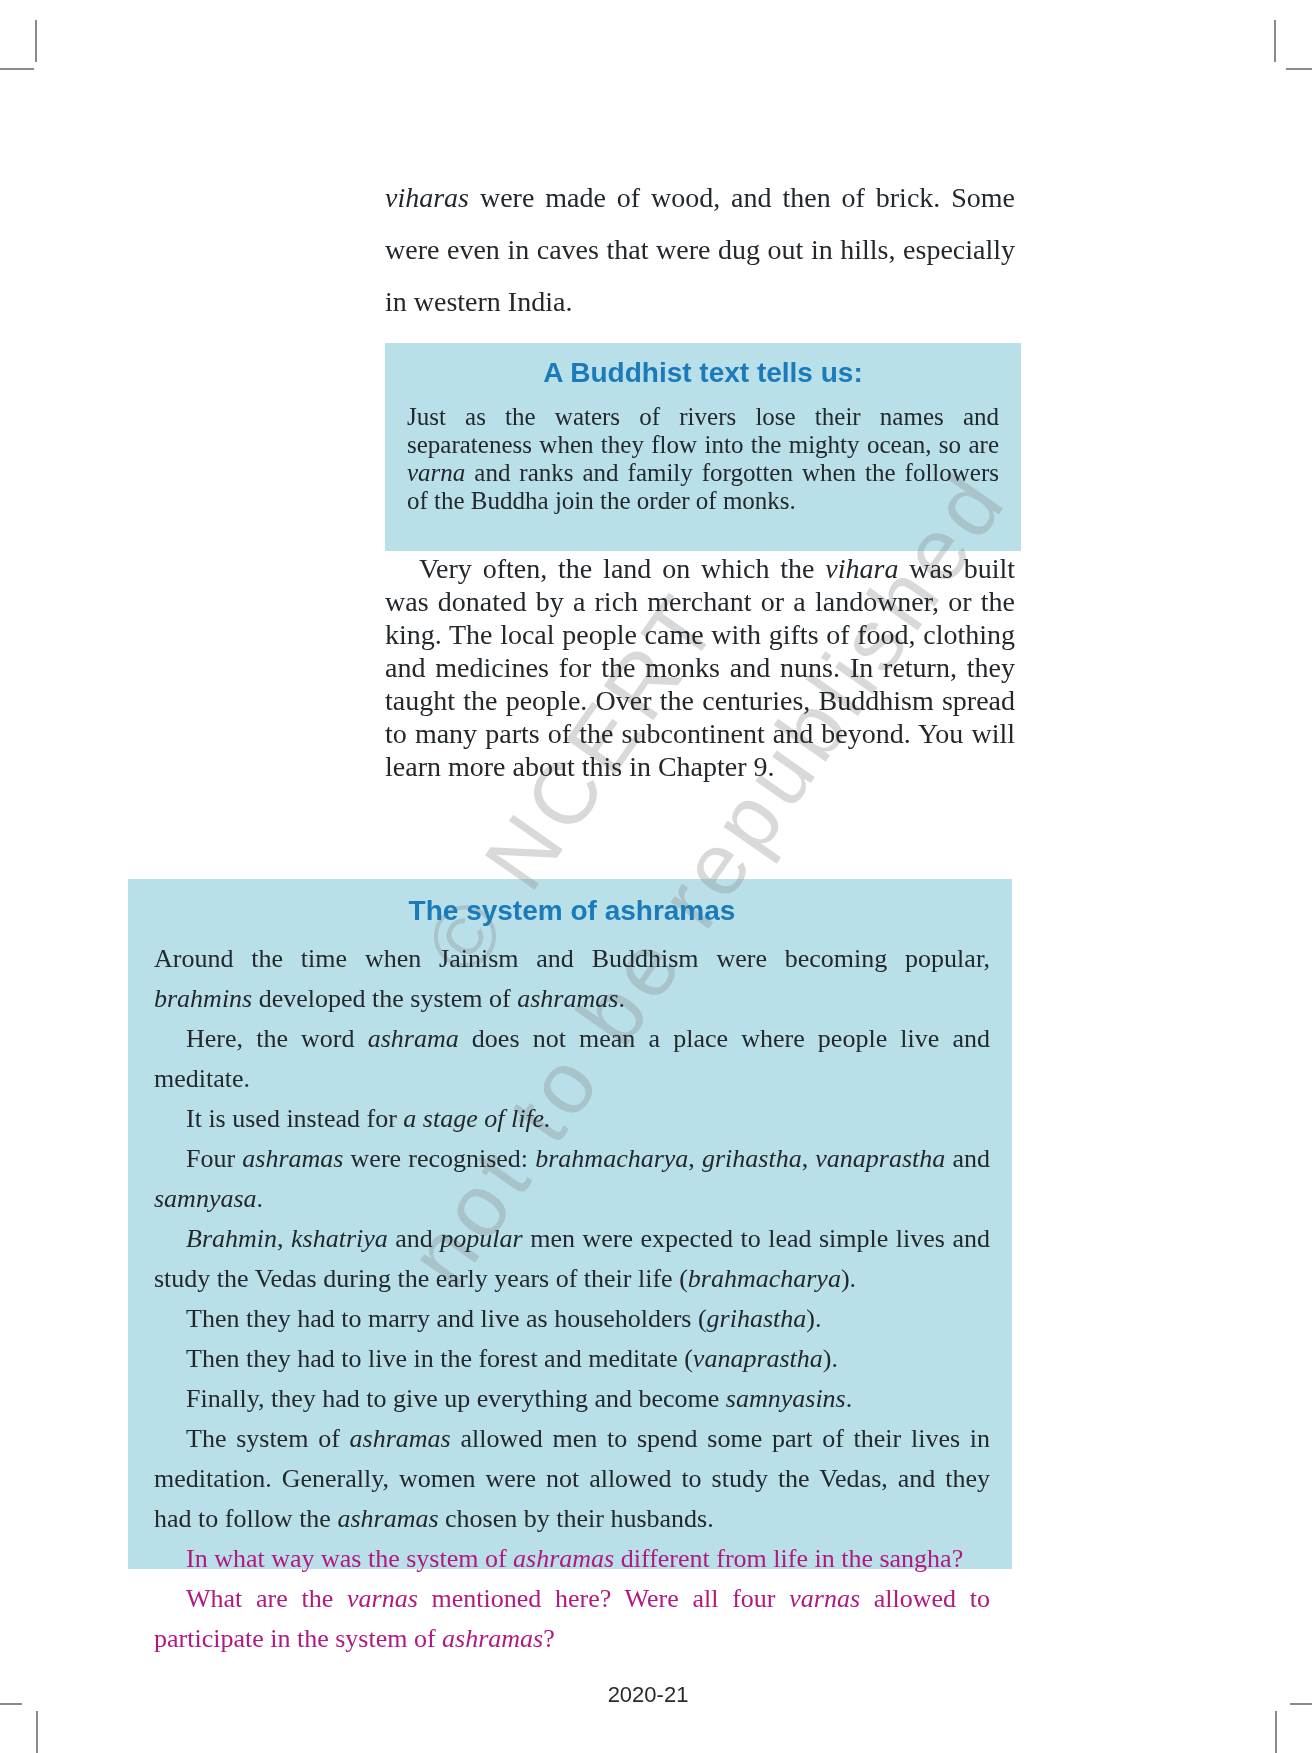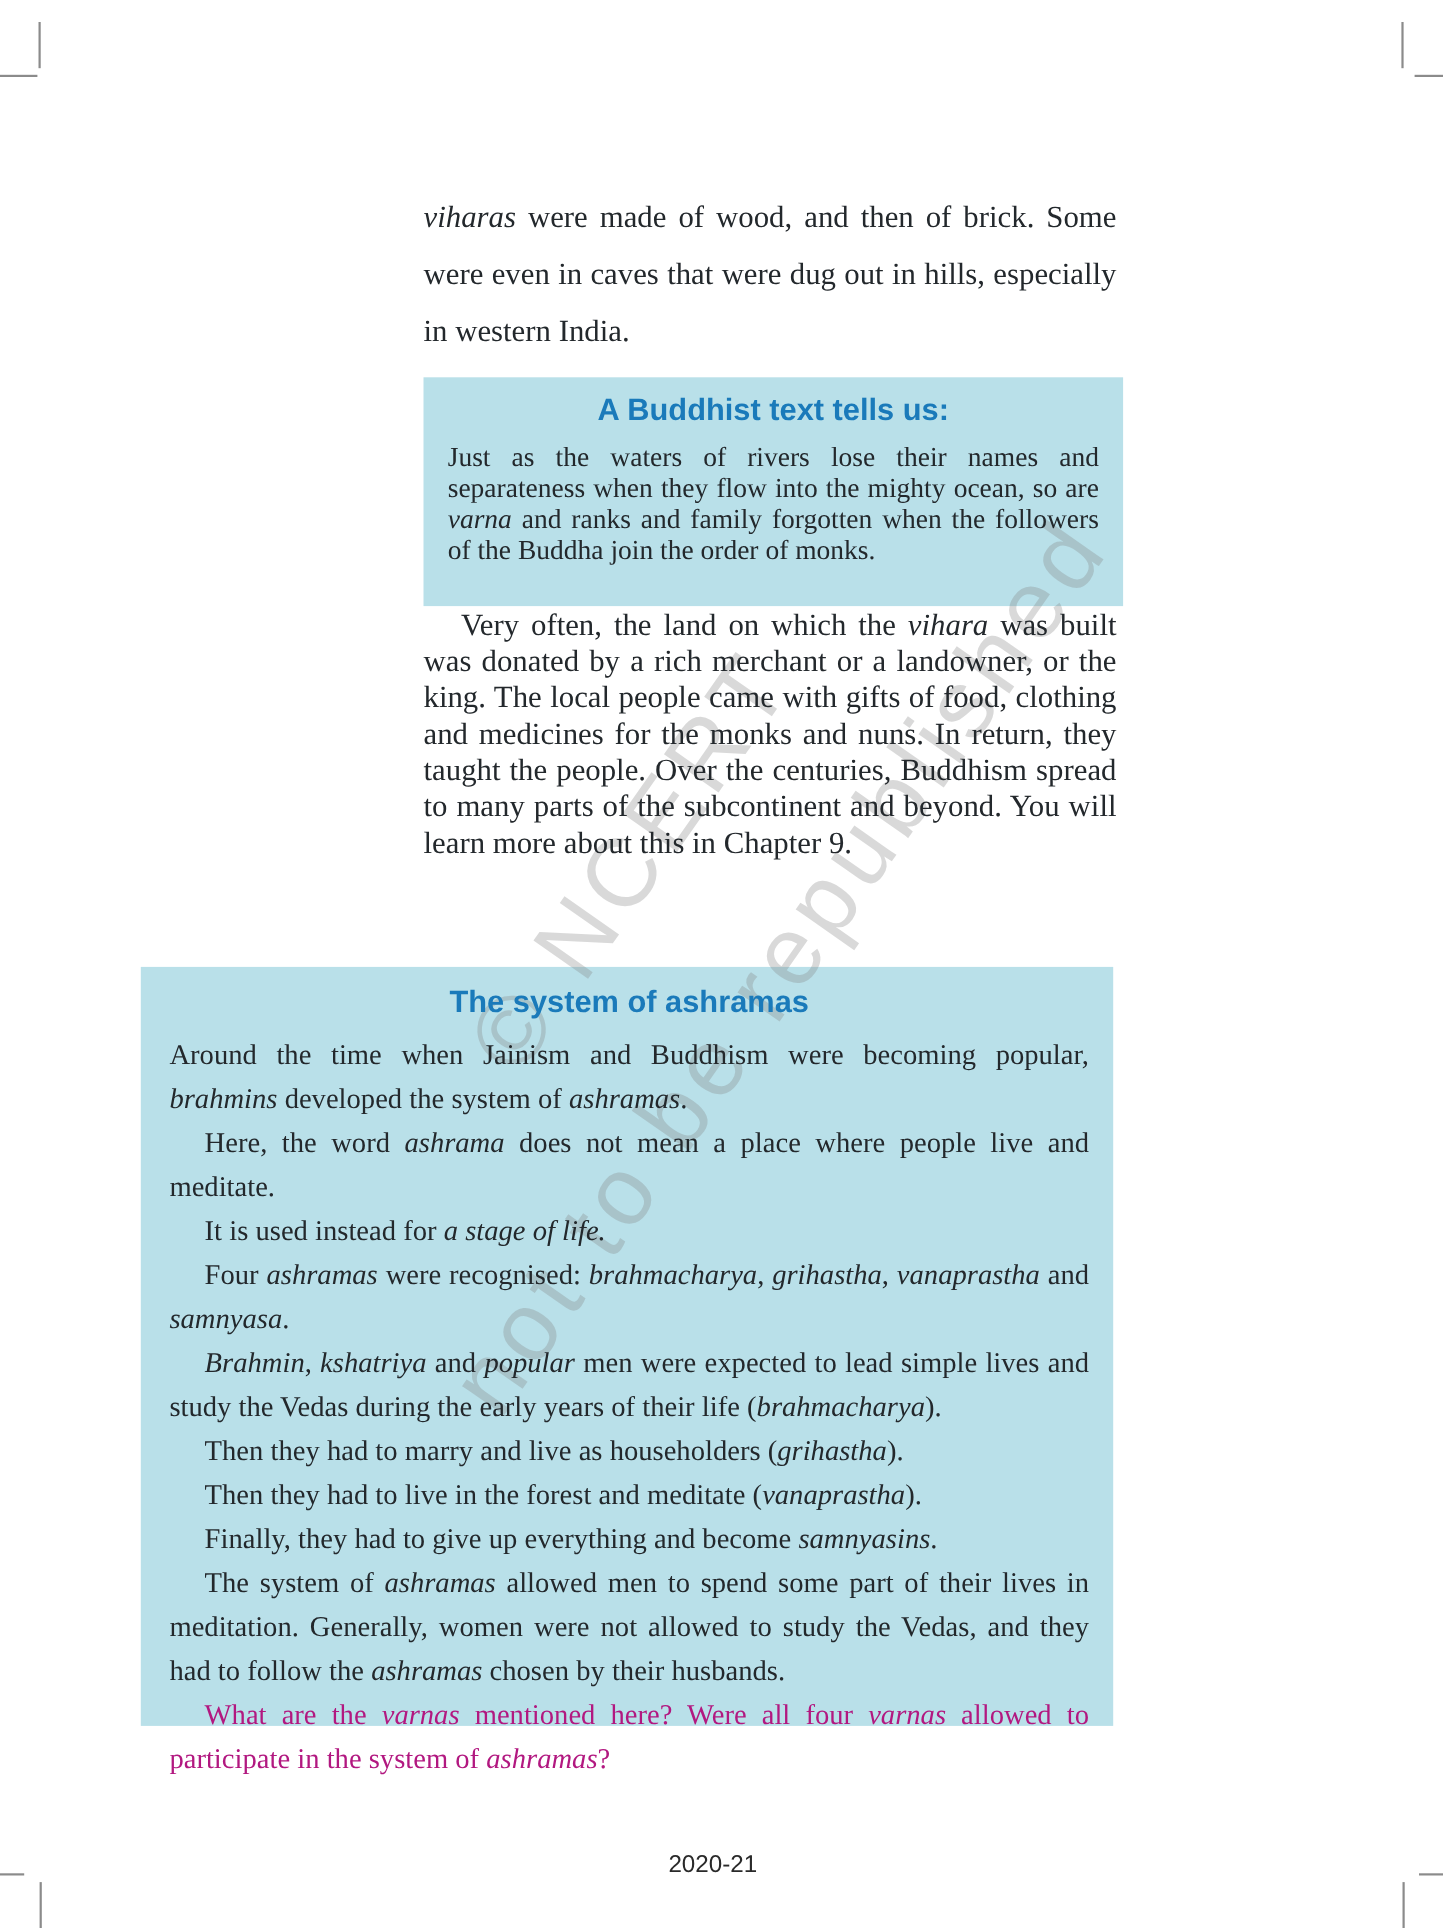--- a/index.html
+++ b/index.html
@@ -118,20 +118,21 @@
     <h2 class="box-heading">The system of ashramas</h2>
     <p class="bpara"><span>Around the time when Jainism and Buddhism were becoming popular, </span><i>brahmins</i><span> developed the system of </span><i>ashramas</i><span>.</span></p>
     <p class="bpara ind"><span>Here, the word </span><i>ashrama</i><span> does not mean a place where people live and meditate.</span></p>
     <p class="bpara ind"><span>It is used instead for </span><i>a stage of life.</i></p>
     <p class="bpara ind"><span>Four </span><i>ashramas</i><span> were recognised: </span><i>brahmacharya</i><span>, </span><i>grihastha</i><span>, </span><i>vanaprastha</i><span> and </span><i>samnyasa</i><span>.</span></p>
     <p class="bpara ind"><i>Brahmin</i><span>, </span><i>kshatriya</i><span> and </span><i>popular</i><span> men were expected to lead simple lives and study the Vedas during the early years of their life (</span><i>brahmacharya</i><span>).</span></p>
     <p class="bpara ind"><span>Then they had to marry and live as householders (</span><i>grihastha</i><span>).</span></p>
     <p class="bpara ind"><span>Then they had to live in the forest and meditate (</span><i>vanaprastha</i><span>).</span></p>
     <p class="bpara ind"><span>Finally, they had to give up everything and become </span><i>samnyasins</i><span>.</span></p>
     <p class="bpara ind"><span>The system of </span><i>ashramas</i><span> allowed men to spend some part of their lives in meditation. Generally, women were not allowed to study the Vedas, and they had to follow the </span><i>ashramas</i><span> chosen by their husbands.</span></p>
+    <p class="bpara ind q"><span>In what way was the system of </span><i>ashramas</i><span> different from life in the sangha?</span></p>
     <p class="bpara ind q"><span>What are the </span><i>varnas</i><span> mentioned here? Were all four </span><i>varnas</i><span> allowed to participate in the system of </span><i>ashramas</i><span>?</span></p>
   </section>
 
   <div class="watermark">
     <div>© NCERT</div>
     <div>not to be republished</div>
   </div>
 
   <p class="para intro"><i>viharas</i><span> were made of wood, and then of brick. Some were even in caves that were dug out in hills, especially in western India.</span></p>
 

